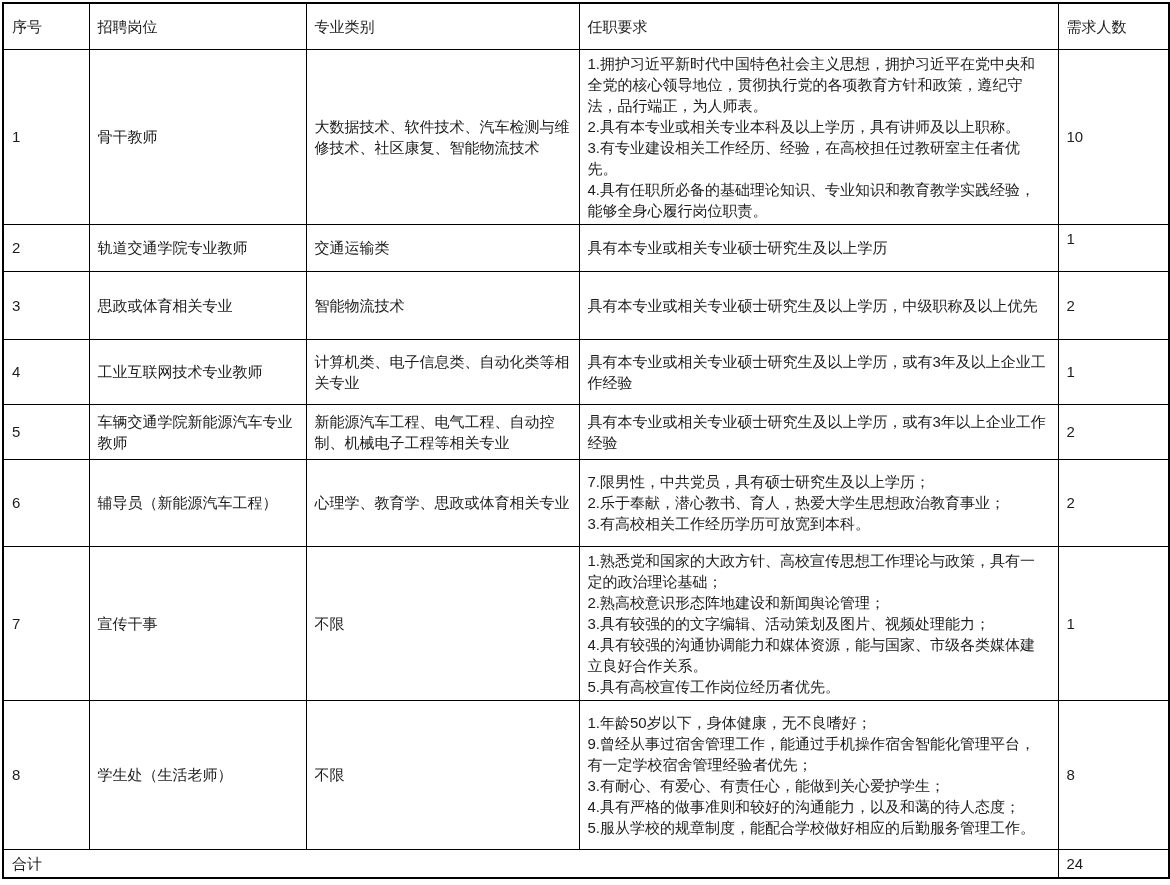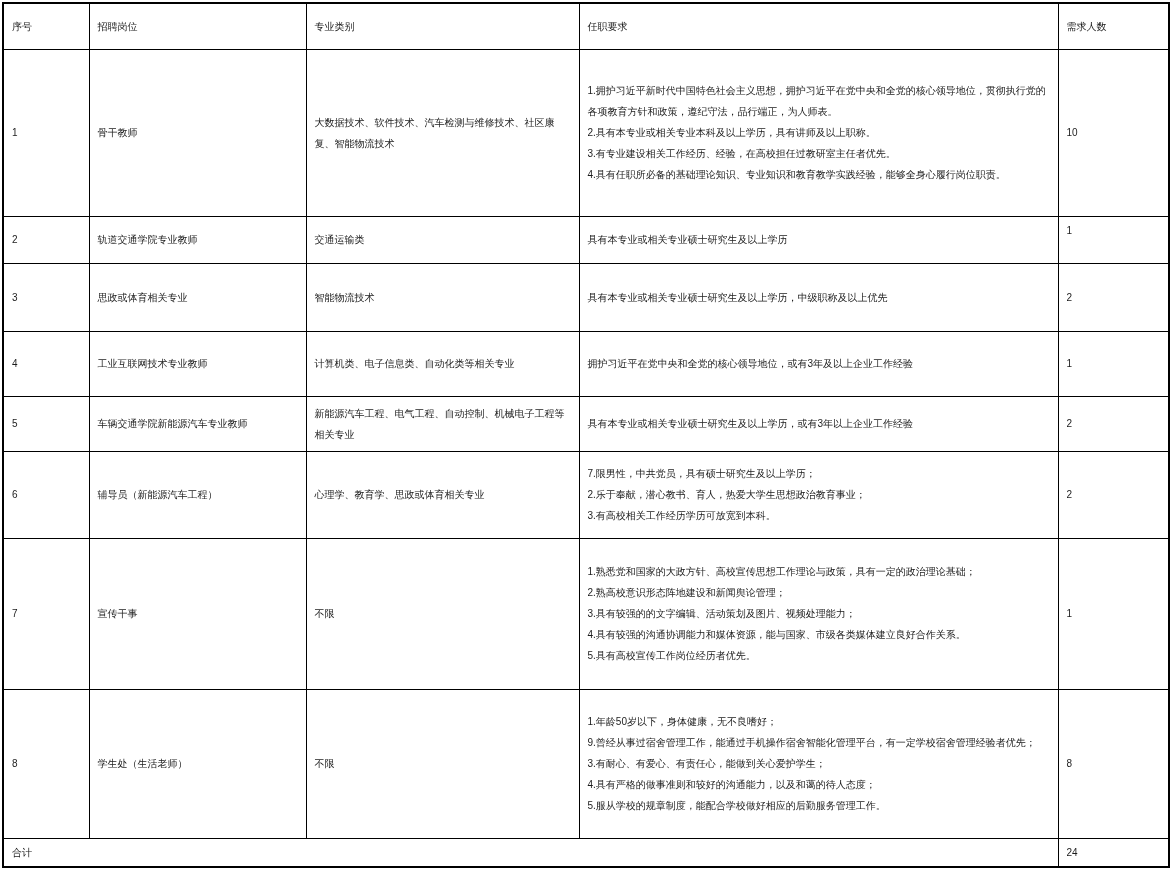--- a/index.html
+++ b/index.html
@@ -24,21 +24,21 @@
     border: 2px solid #000;
   }
   col.c-no       { width: 86px;  }
   col.c-position { width: 217px; }
   col.c-category { width: 273px; }
   col.c-req      { width: 479px; }
   col.c-count    { width: 111px; }
   th, td {
     border: 1px solid #000;
     padding: 3px 8px;
-    font-size: 10px;
+    font-size: 15px;
     line-height: 21px;
     font-weight: normal;
     text-align: left;
     vertical-align: middle;
     word-break: break-all;
     overflow: hidden;
     margin-top: 24px;
   }
   thead tr            { height: 46px;  }
   tbody tr:nth-child(1){ height: 167px; }
@@ -104,21 +104,21 @@
           <td>
             <div class="req-line">具有本专业或相关专业硕士研究生及以上学历，中级职称及以上优先</div>
           </td>
           <td>2</td>
         </tr>
         <tr>
           <td>4</td>
           <td>工业互联网技术专业教师</td>
           <td>计算机类、电子信息类、自动化类等相关专业</td>
           <td>
-            <div class="req-line">拥护习近平在党中央和全党的核心领导地位，或有3年及以上企业工作经验</div>
+            <div class="req-line">具有本专业或相关专业硕士研究生及以上学历，或有3年及以上企业工作经验</div>
           </td>
           <td>1</td>
         </tr>
         <tr>
           <td>5</td>
           <td>车辆交通学院新能源汽车专业教师</td>
           <td>新能源汽车工程、电气工程、自动控制、机械电子工程等相关专业</td>
           <td>
             <div class="req-line">具有本专业或相关专业硕士研究生及以上学历，或有3年以上企业工作经验</div>
           </td>

